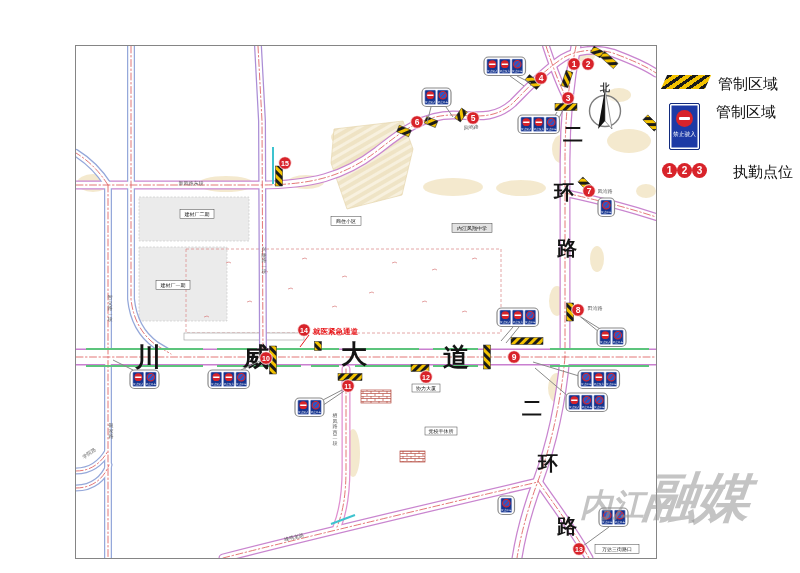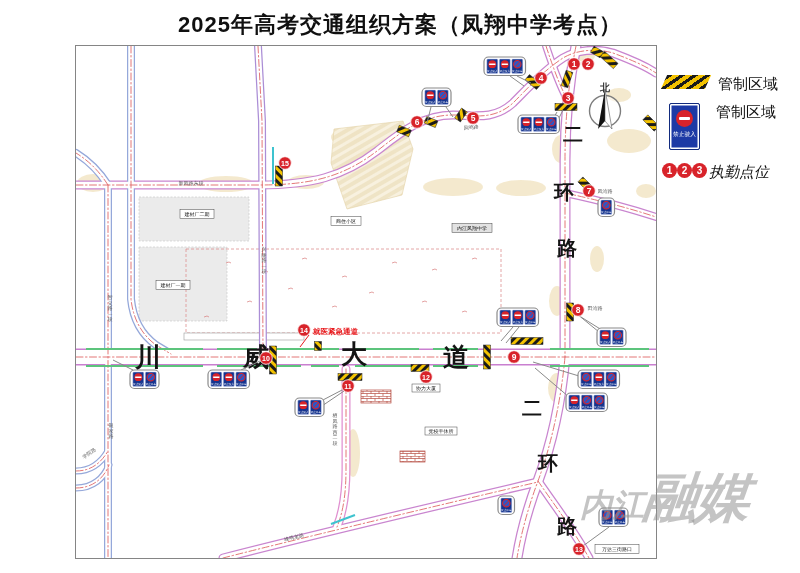--- a/index.html
+++ b/index.html
@@ -21,33 +21,32 @@
   .sign-circle{width:17px;height:17px;border-radius:50%;background:#d8232a;
       margin:6px auto 3px auto;display:flex;align-items:center;justify-content:center;}
   .sign-bar{width:11px;height:3.5px;background:#fff;border-radius:1px;}
   .sign-caption{color:#fff;font-size:6px;text-align:center;transform:scale(.95);}
   .legend-dots{margin-left:2px;display:flex;}
   .legend-dots span{display:inline-flex;width:15px;height:15px;border-radius:50%;
       background:#d8232a;color:#fff;font-weight:bold;font-size:10px;
       align-items:center;justify-content:center;margin-right:0px;}
   .legend-label{font-size:15px;color:#111;font-weight:500;margin-left:10px;white-space:nowrap;}
   .li-2 .legend-label{margin-left:16px;}
-  .li-3 .legend-label{margin-left:2px;font-style:italic;}
+  .li-3 .legend-label{margin-left:26px;}
   .watermark{position:absolute;left:580px;top:462px;z-index:6;white-space:nowrap;
       color:rgba(148,148,148,0.55);font-family:"Liberation Serif",serif;
       font-weight:bold;font-style:italic;pointer-events:none;}
   .wm-small{font-size:32px;}
   .wm-big{font-size:54px;letter-spacing:-2px;display:inline-block;transform:skewX(-6deg);}
 </style>
 </head>
 <body>
 
 <div class="stage">
 
-  <div class="title">2025年高考交通组织方案（凤翔中学考点）</div>
 
   <div class="map-frame">
     <svg id="map-svg" viewBox="75 45 580 512">
         <defs>
           <pattern id="hz" width="6" height="6" patternUnits="userSpaceOnUse" patternTransform="rotate(45)">
             <rect width="6" height="6" fill="#f3c200"></rect>
             <rect width="3" height="6" fill="#1a1a1a"></rect>
           </pattern>
           <pattern id="tanstripe" width="7" height="7" patternUnits="userSpaceOnUse" patternTransform="rotate(60)">
             <rect width="7" height="7" fill="#efe3c4"></rect>

